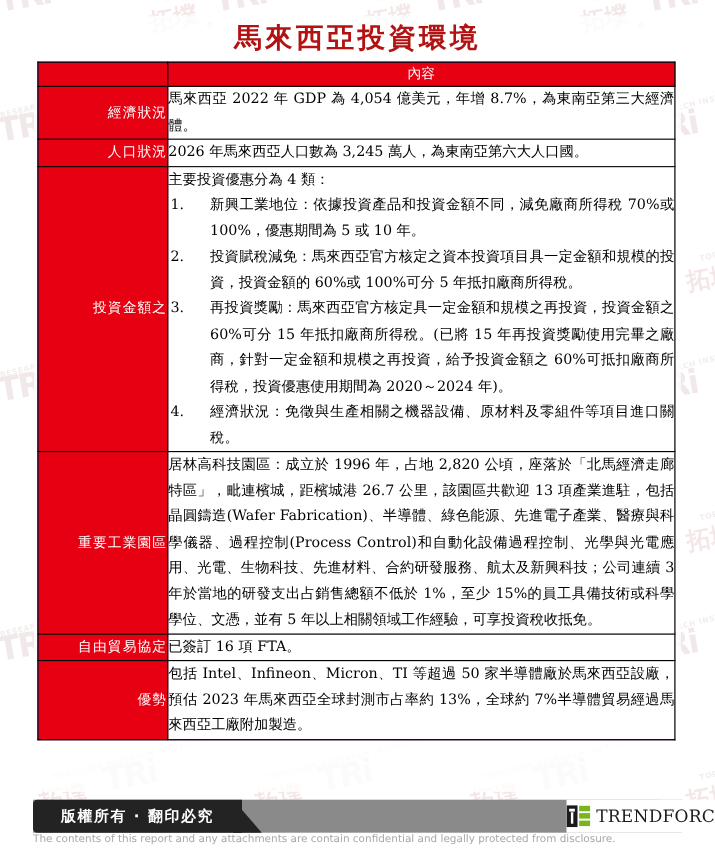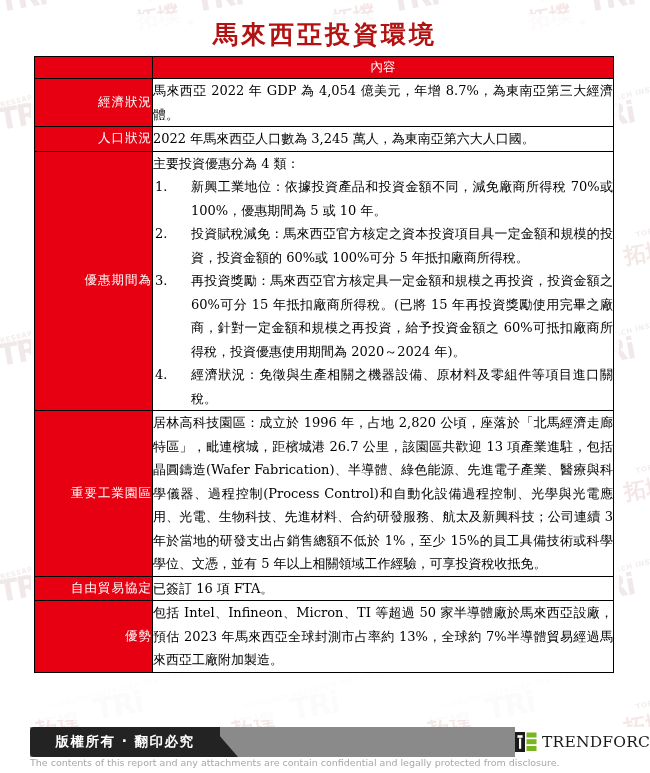--- a/index.html
+++ b/index.html
@@ -278,25 +278,25 @@
   <tbody id="tbody">
       <tr>
         <td class="lbl">經濟狀況</td>
         <td class="body">
           <p>馬來西亞 2022 年 GDP 為 4,054 億美元，年增 8.7%，為東南亞第三大經濟體。</p>
         </td>
       </tr>
       <tr>
         <td class="lbl">人口狀況</td>
         <td class="body">
-          <p>2022 年馬來西亞人口數為 3,245 萬人，為東南亞第六大人口國。</p>
-        </td>
-      </tr>
-      <tr>
-        <td class="lbl">優惠期間為</td>
+          <p>2026 年馬來西亞人口數為 3,245 萬人，為東南亞第六大人口國。</p>
+        </td>
+      </tr>
+      <tr>
+        <td class="lbl">投資金額之</td>
         <td class="body">
           <p>主要投資優惠分為 4 類：</p>
           <ol class="inv">
             <li>新興工業地位：依據投資產品和投資金額不同，減免廠商所得稅 70%或 100%，優惠期間為 5 或 10 年。</li>
             <li>投資賦稅減免：馬來西亞官方核定之資本投資項目具一定金額和規模的投資，投資金額的 60%或 100%可分 5 年抵扣廠商所得稅。</li>
             <li>再投資獎勵：馬來西亞官方核定具一定金額和規模之再投資，投資金額之 60%可分 15 年抵扣廠商所得稅。(已將 15 年再投資獎勵使用完畢之廠商，針對一定金額和規模之再投資，給予投資金額之 60%可抵扣廠商所得稅，投資優惠使用期間為 2020～2024 年)。</li>
             <li>經濟狀況：免徵與生產相關之機器設備、原材料及零組件等項目進口關稅。</li>
           </ol>
         </td>
       </tr>

